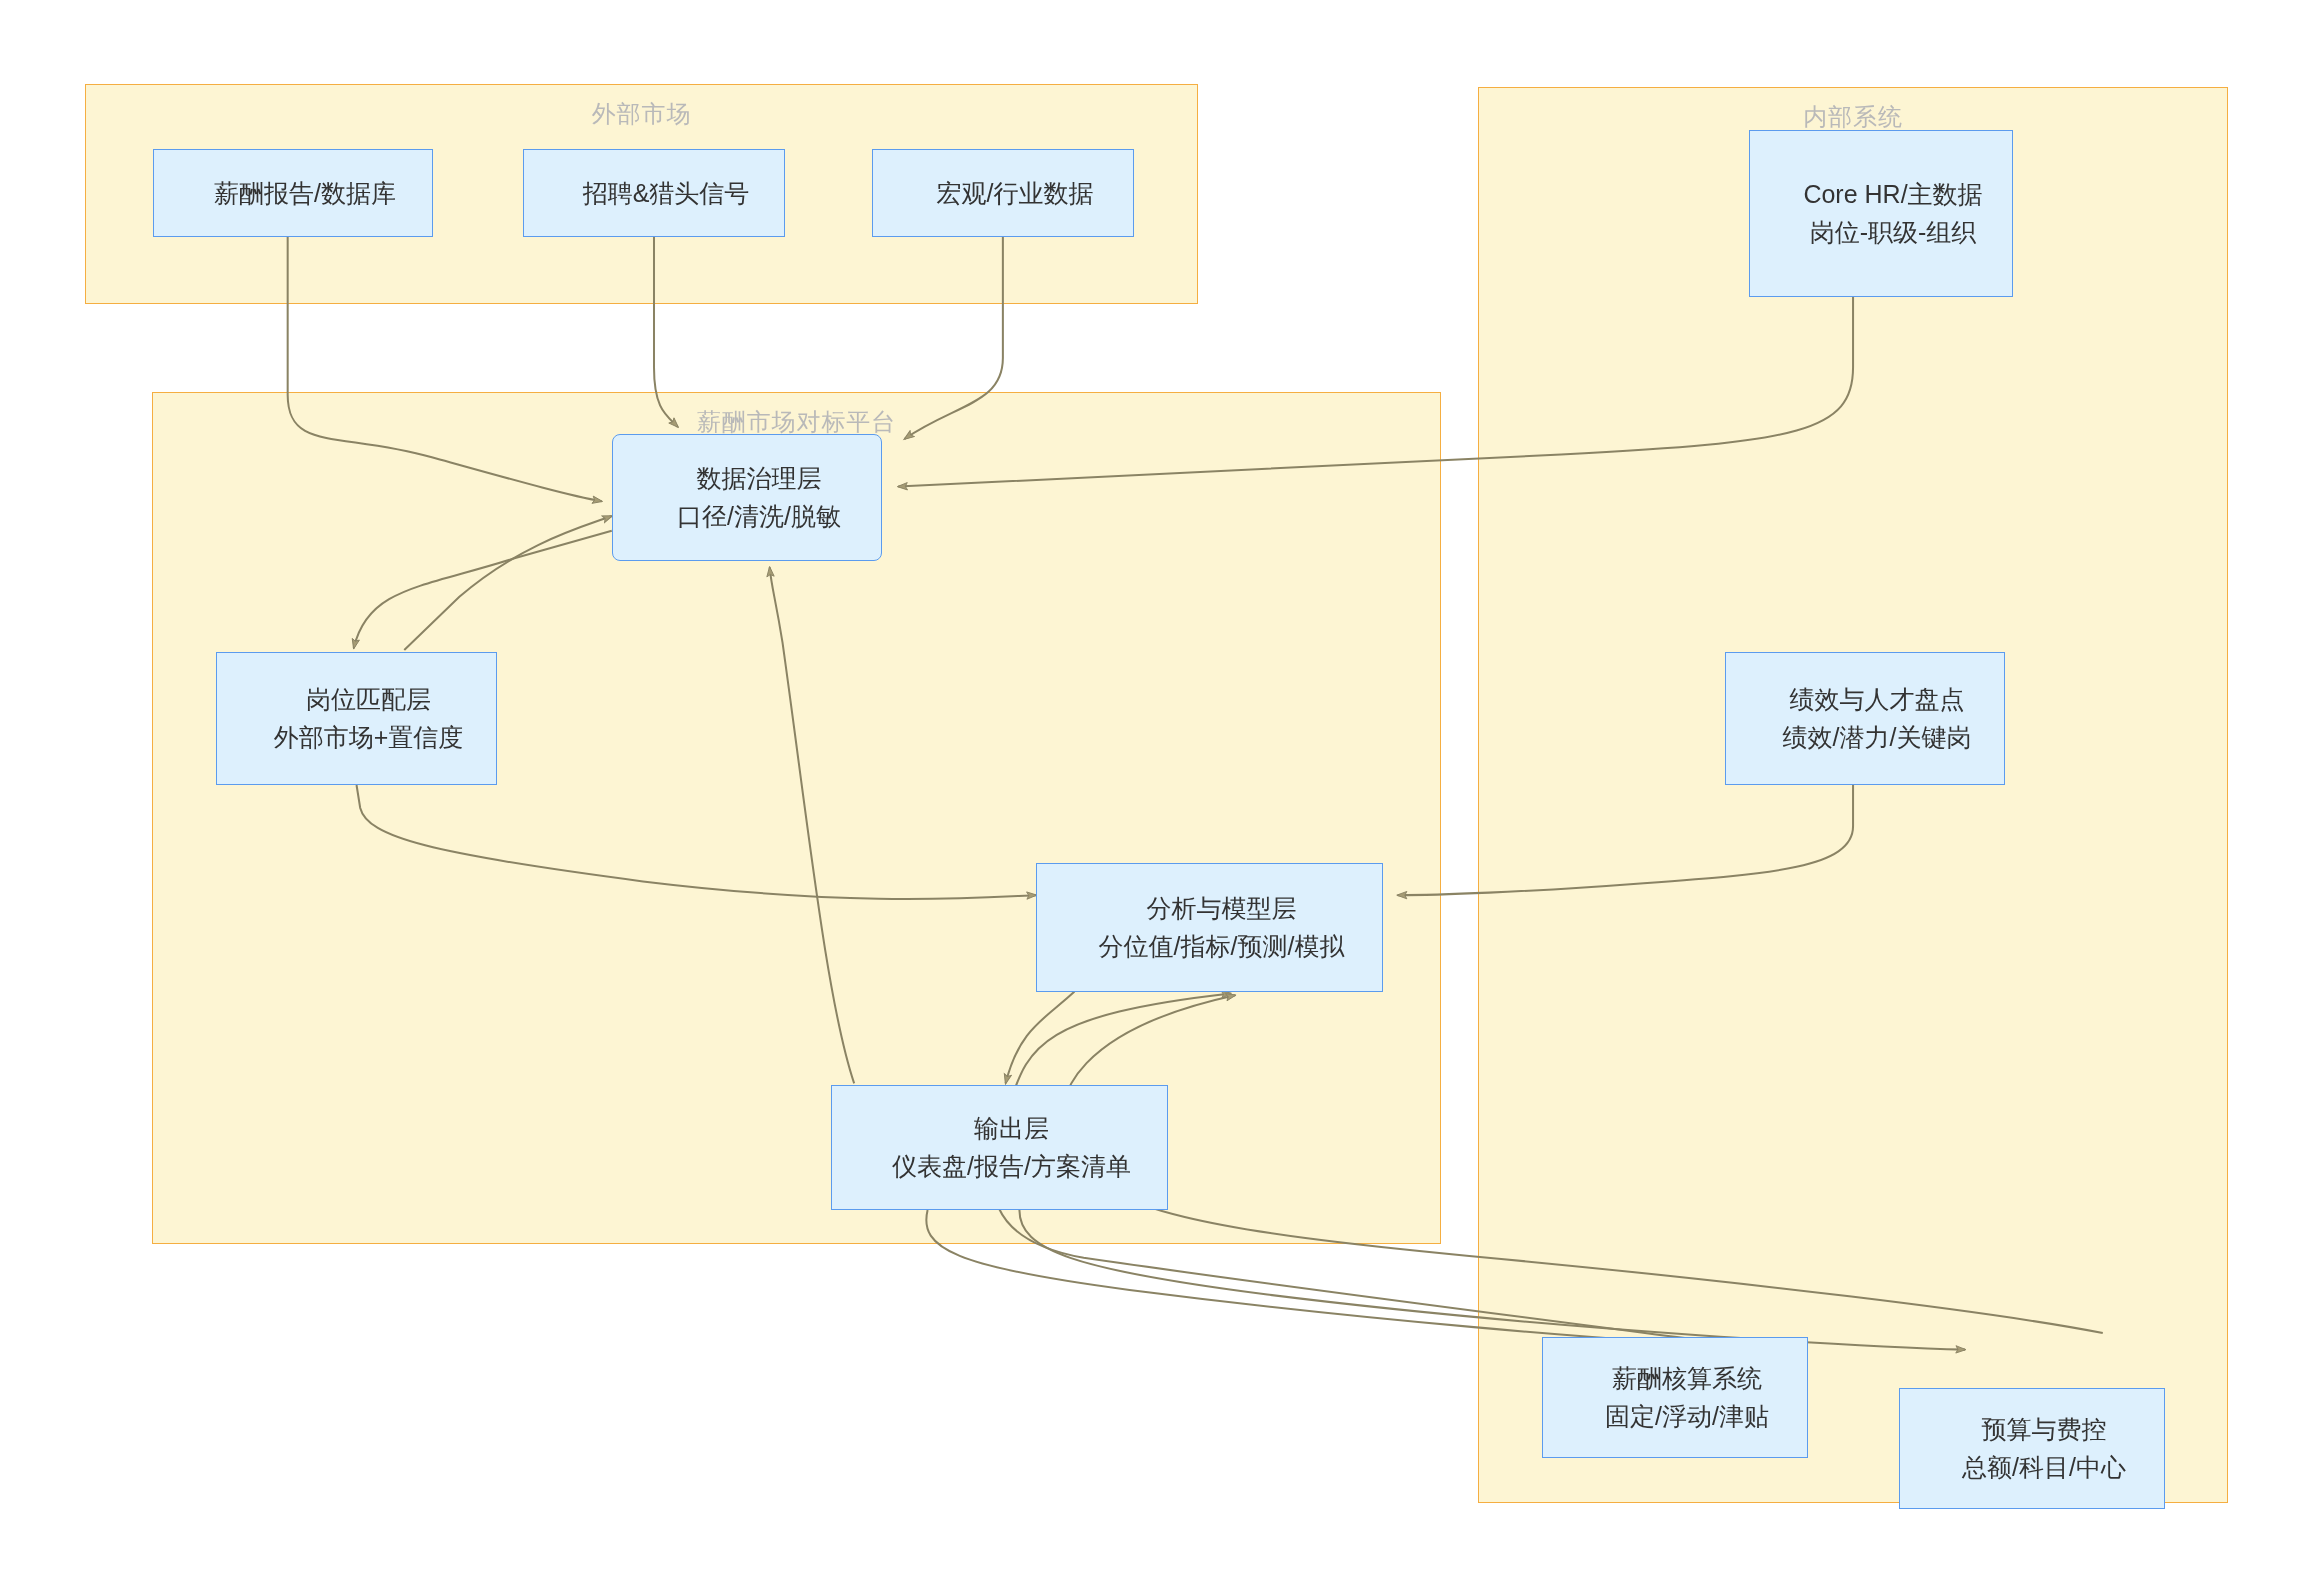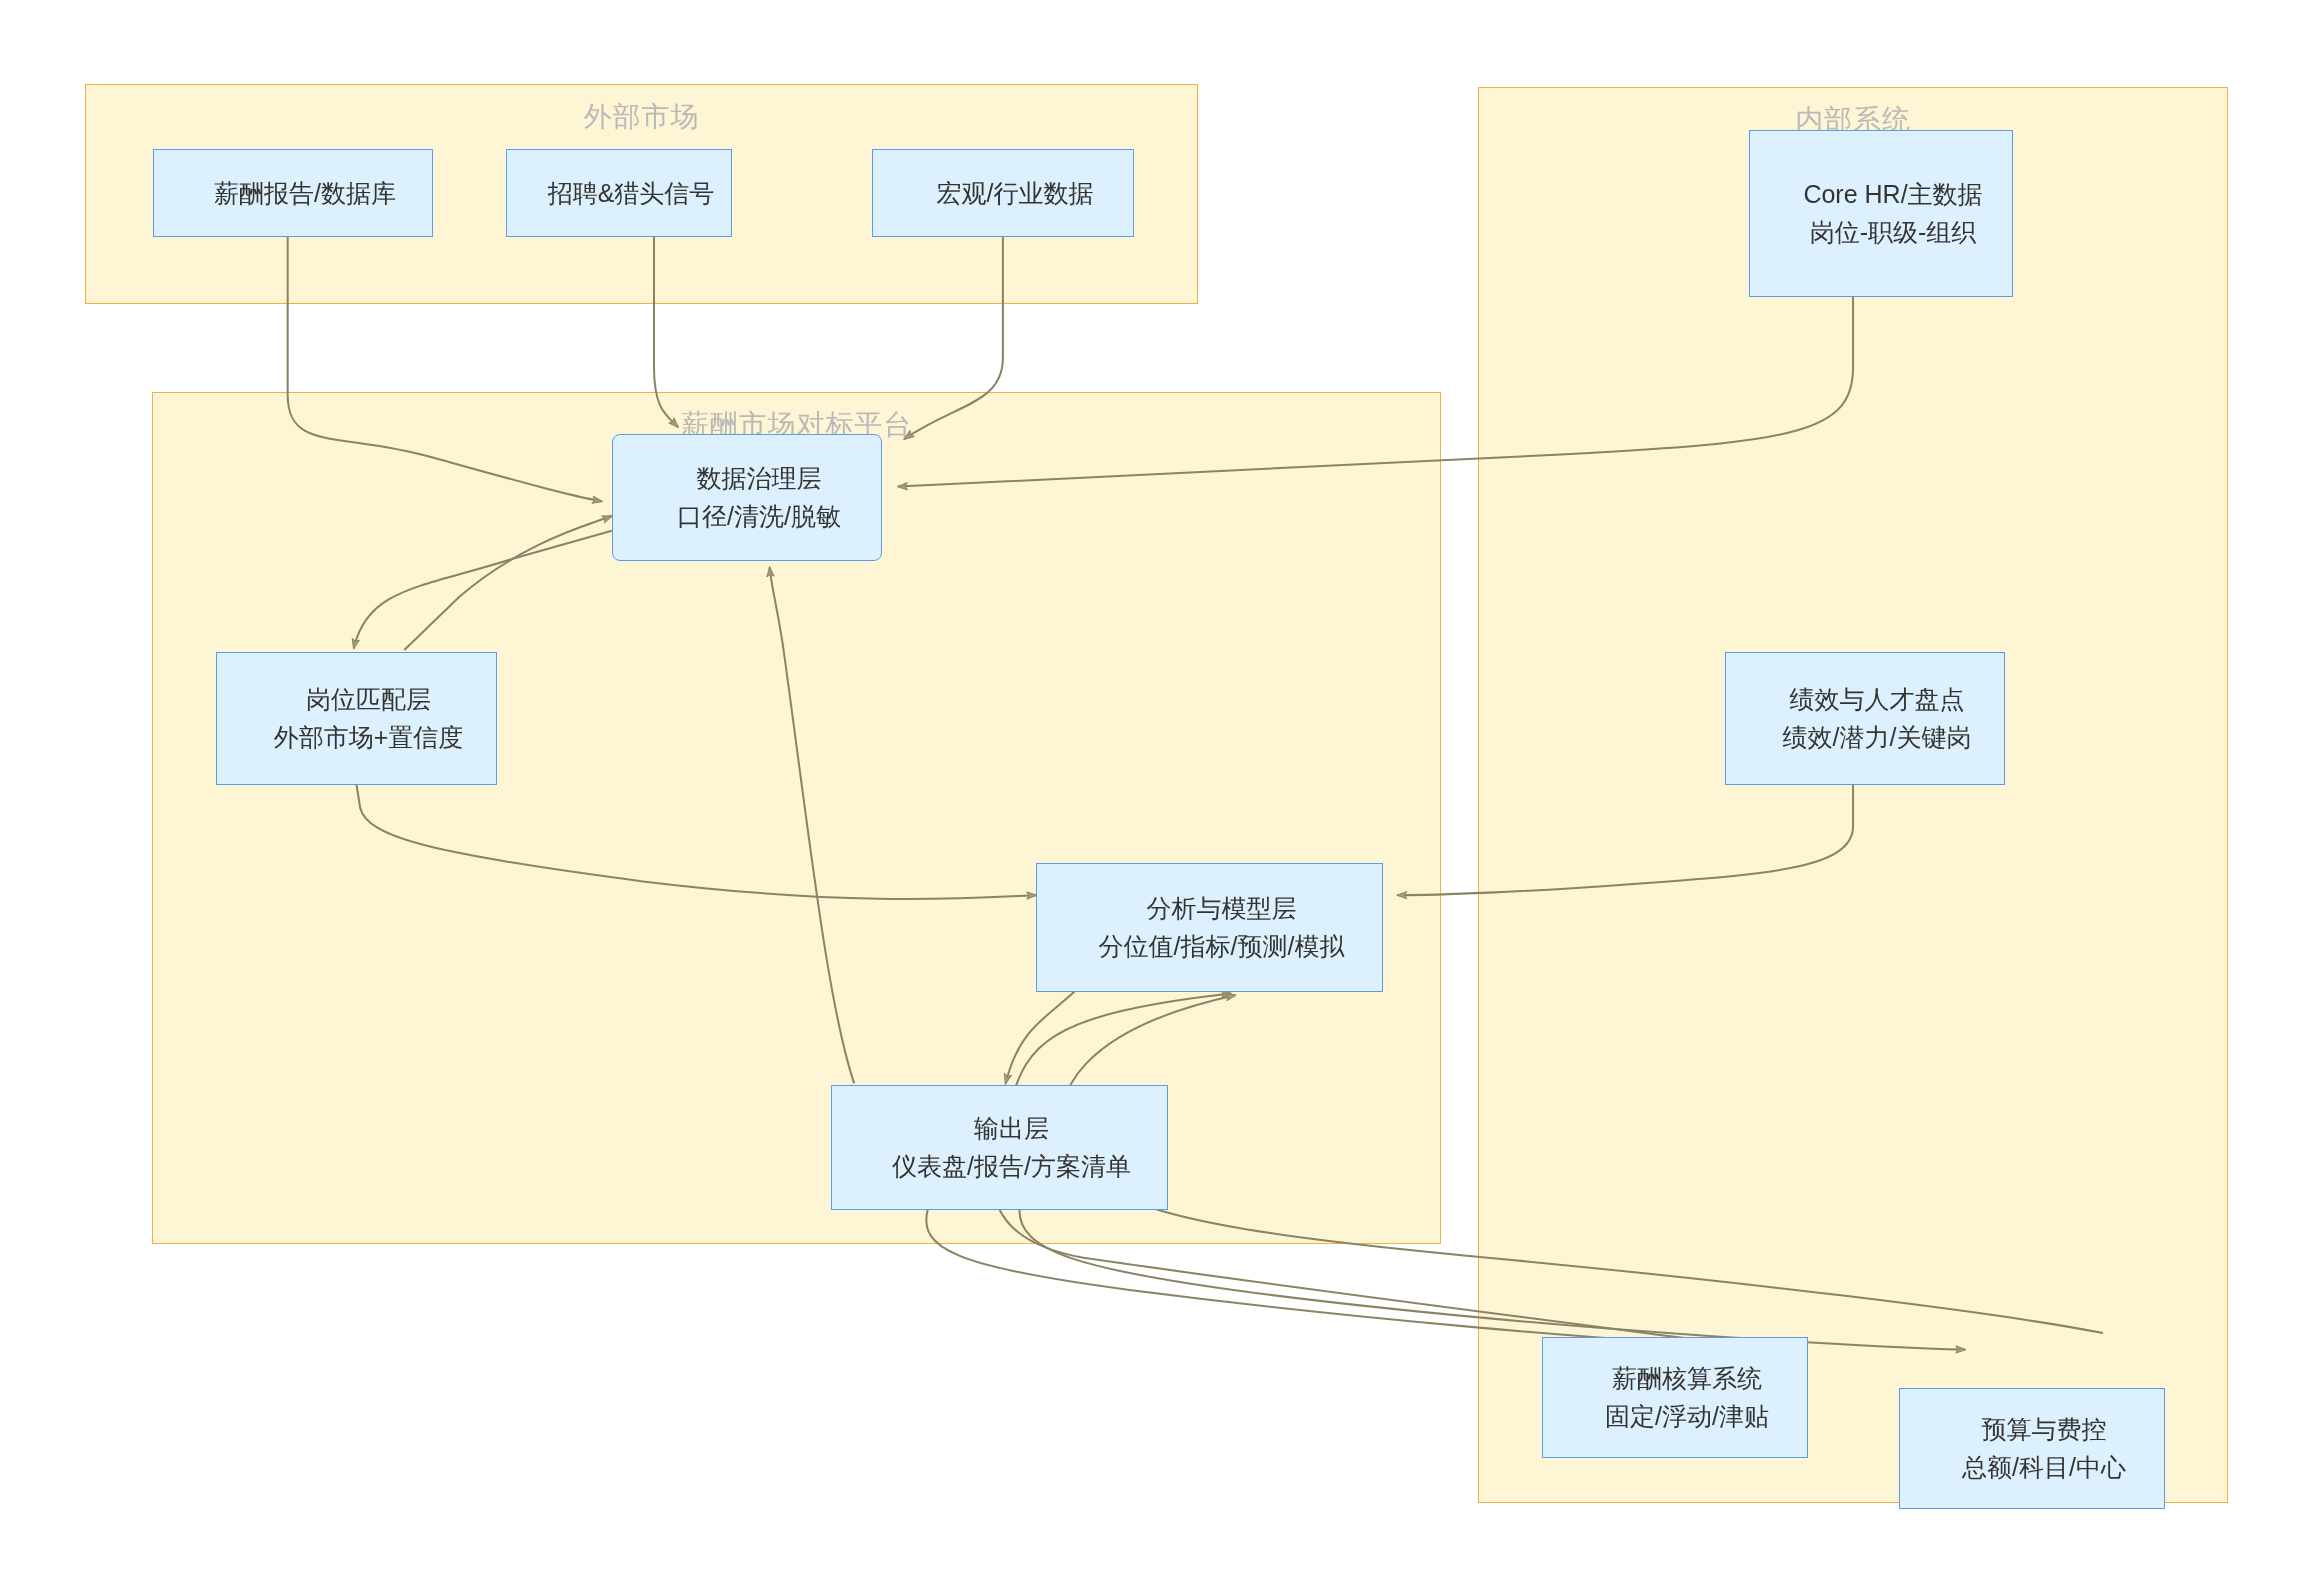--- a/index.html
+++ b/index.html
@@ -23,21 +23,21 @@
     border: 1.8px solid #f5ae41;
     box-sizing: border-box;
   }
   .group-title {
     position: absolute;
     top: 13px;
     left: 0;
     width: 100%;
     text-align: center;
     color: #b9b9b9;
-    font-size: 28px;
+    font-size: 24px;
     letter-spacing: 0.9px;
     white-space: nowrap;
   }
   .node {
     position: absolute;
     background: #ddf0fd;
     border: 1.8px solid #5b9bee;
     box-sizing: border-box;
     display: flex;
     flex-direction: column;
@@ -115,21 +115,21 @@
 
     <path class="edge" d="M1870,1462 C1700,1440 1400,1402 1180,1370 C1080,1352 1060,1300 1100,1200 C1120,1140 1135,1105 1340,1082" marker-end="url(#ah)"></path>
 
     <path class="edge" d="M2290,1452 C2180,1430 1900,1396 1600,1368 C1330,1342 1190,1320 1160,1250 C1140,1190 1180,1120 1345,1084" marker-end="url(#ah)"></path>
   </svg>
 
   <div class="node" style="left:153px; top:149px; width:280px; height:88px;">
     <span class="l1">薪酬报告/数据库</span>
   </div>
 
-  <div class="node" style="left:506px; top:149px; width:226px; height:88px;">
+  <div class="node" style="left:523px; top:149px; width:262px; height:88px;">
     <span class="l1">招聘&amp;猎头信号</span>
   </div>
 
   <div class="node" style="left:872px; top:149px; width:262px; height:88px;">
     <span class="l1">宏观/行业数据</span>
   </div>
 
   <div class="node" style="left:1725px; top:130px; width:264px; height:167px;margin-left:24px;">
     <span class="l1">Core HR/主数据</span>
     <span class="l2">岗位-职级-组织</span>

